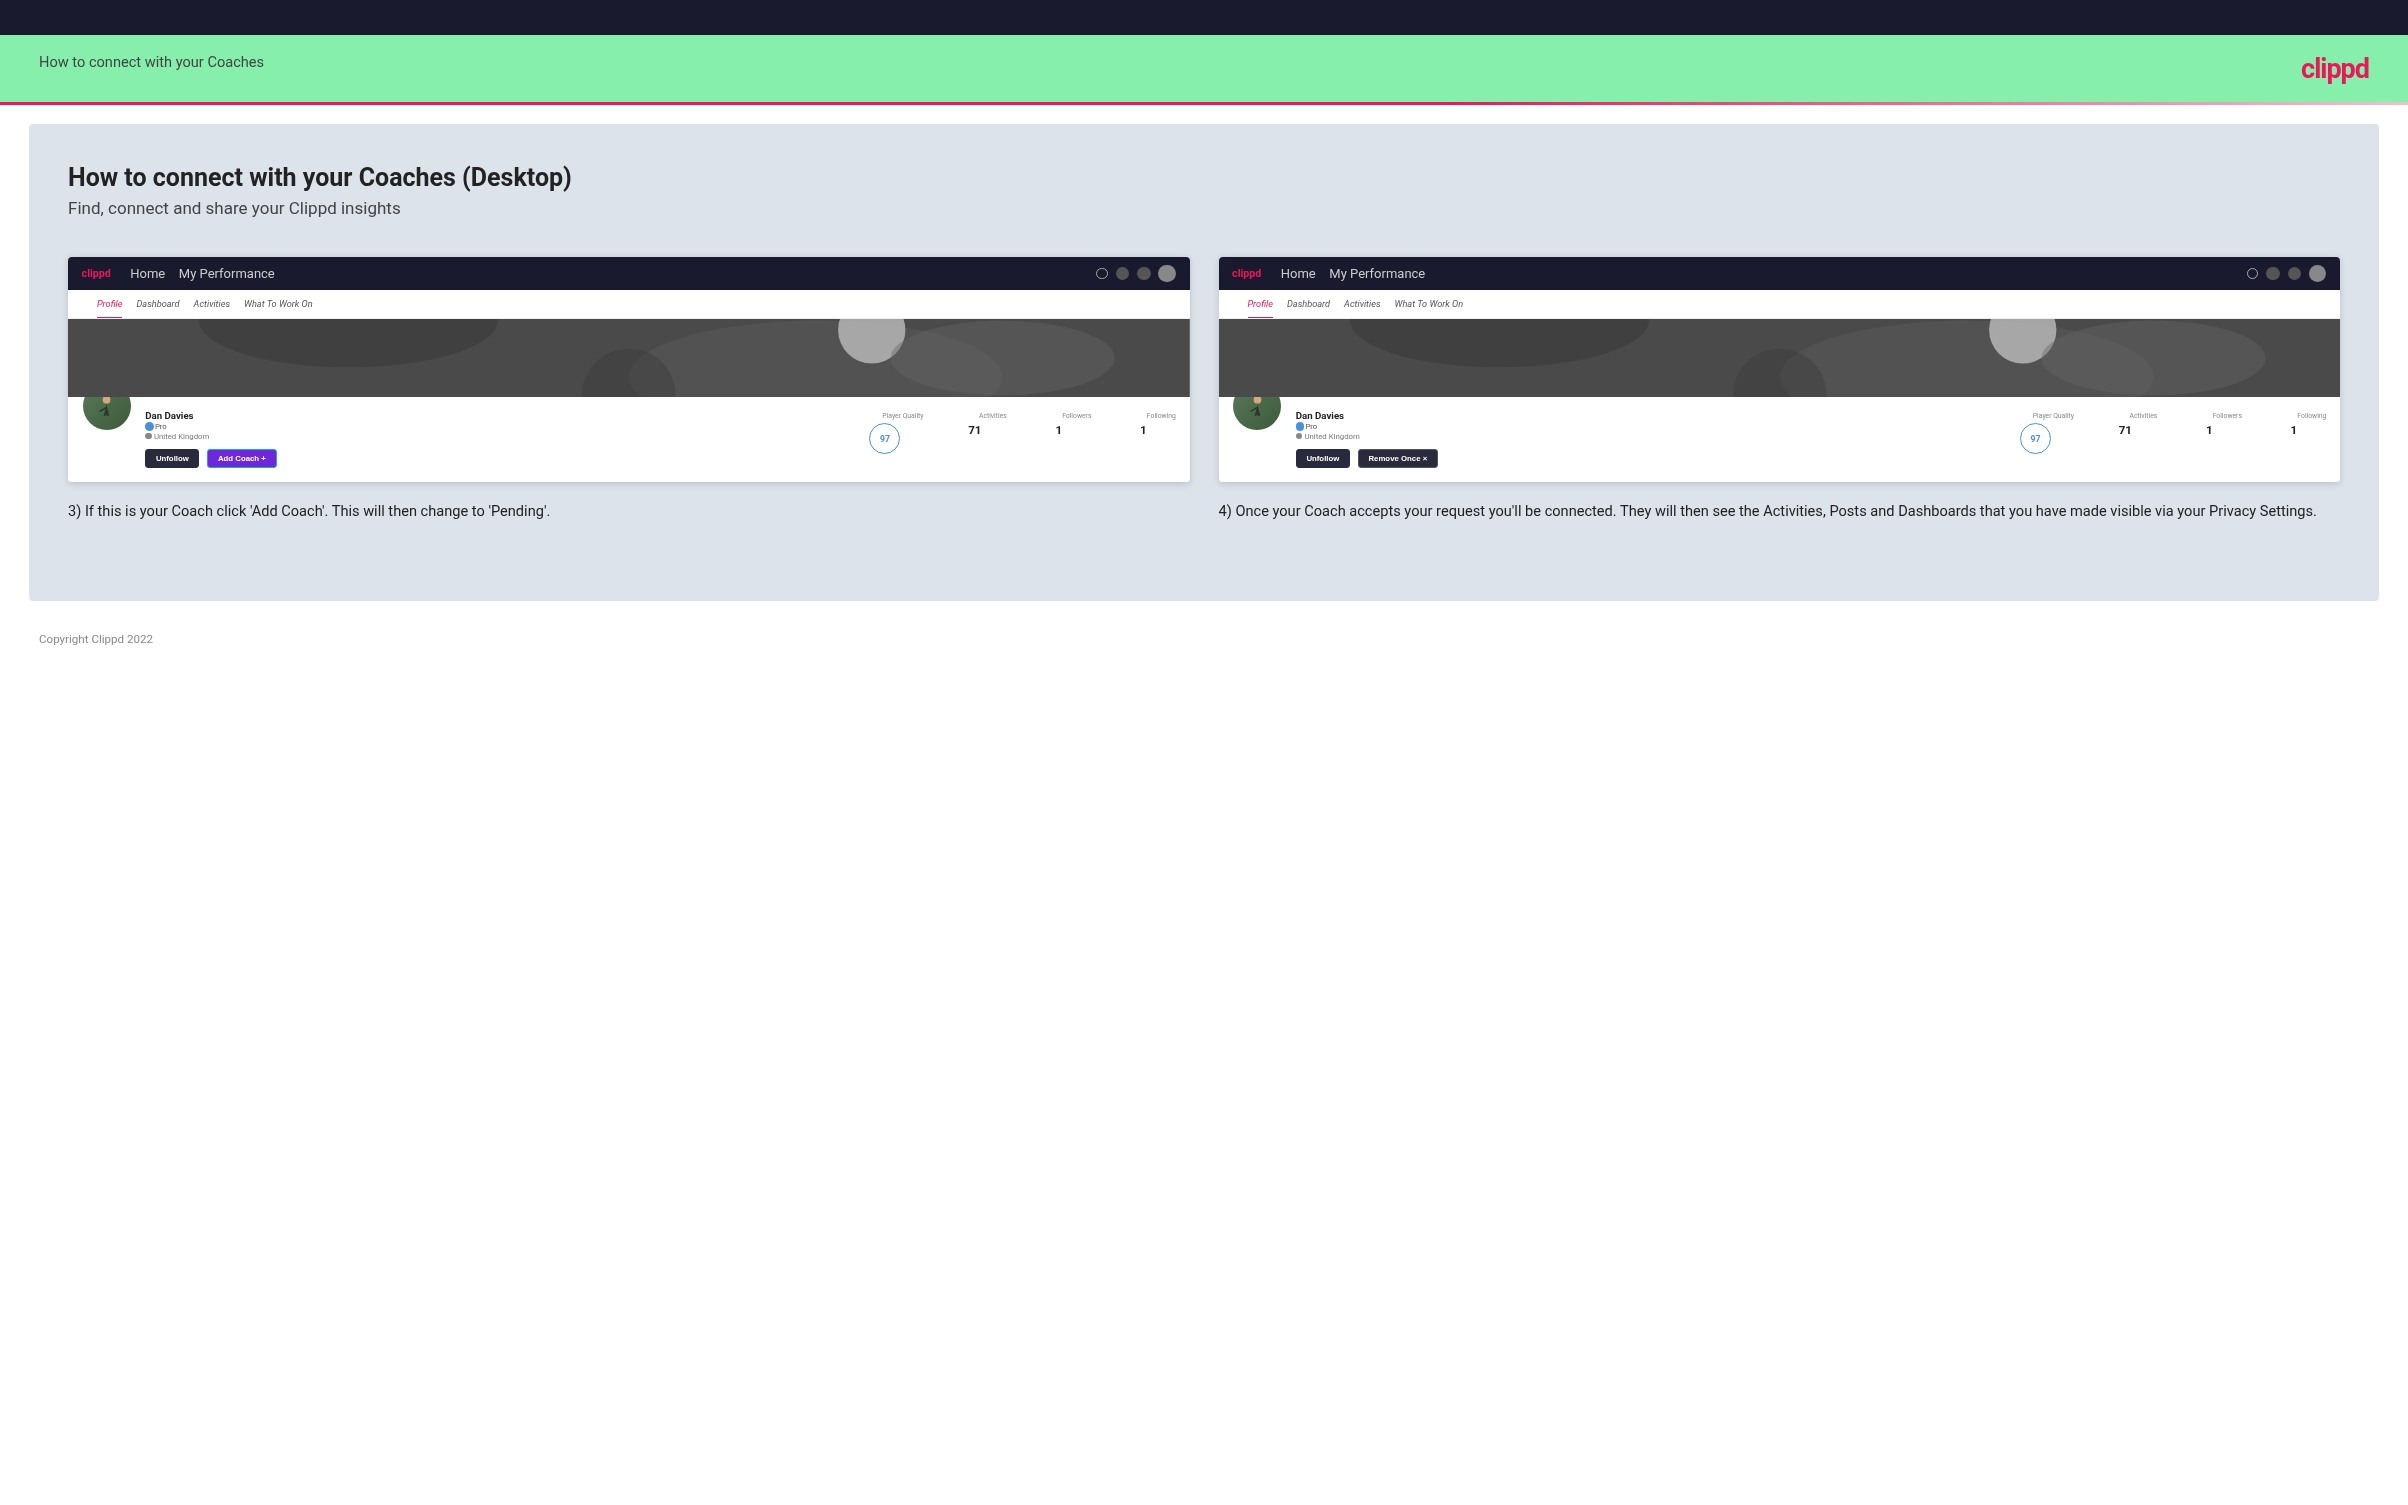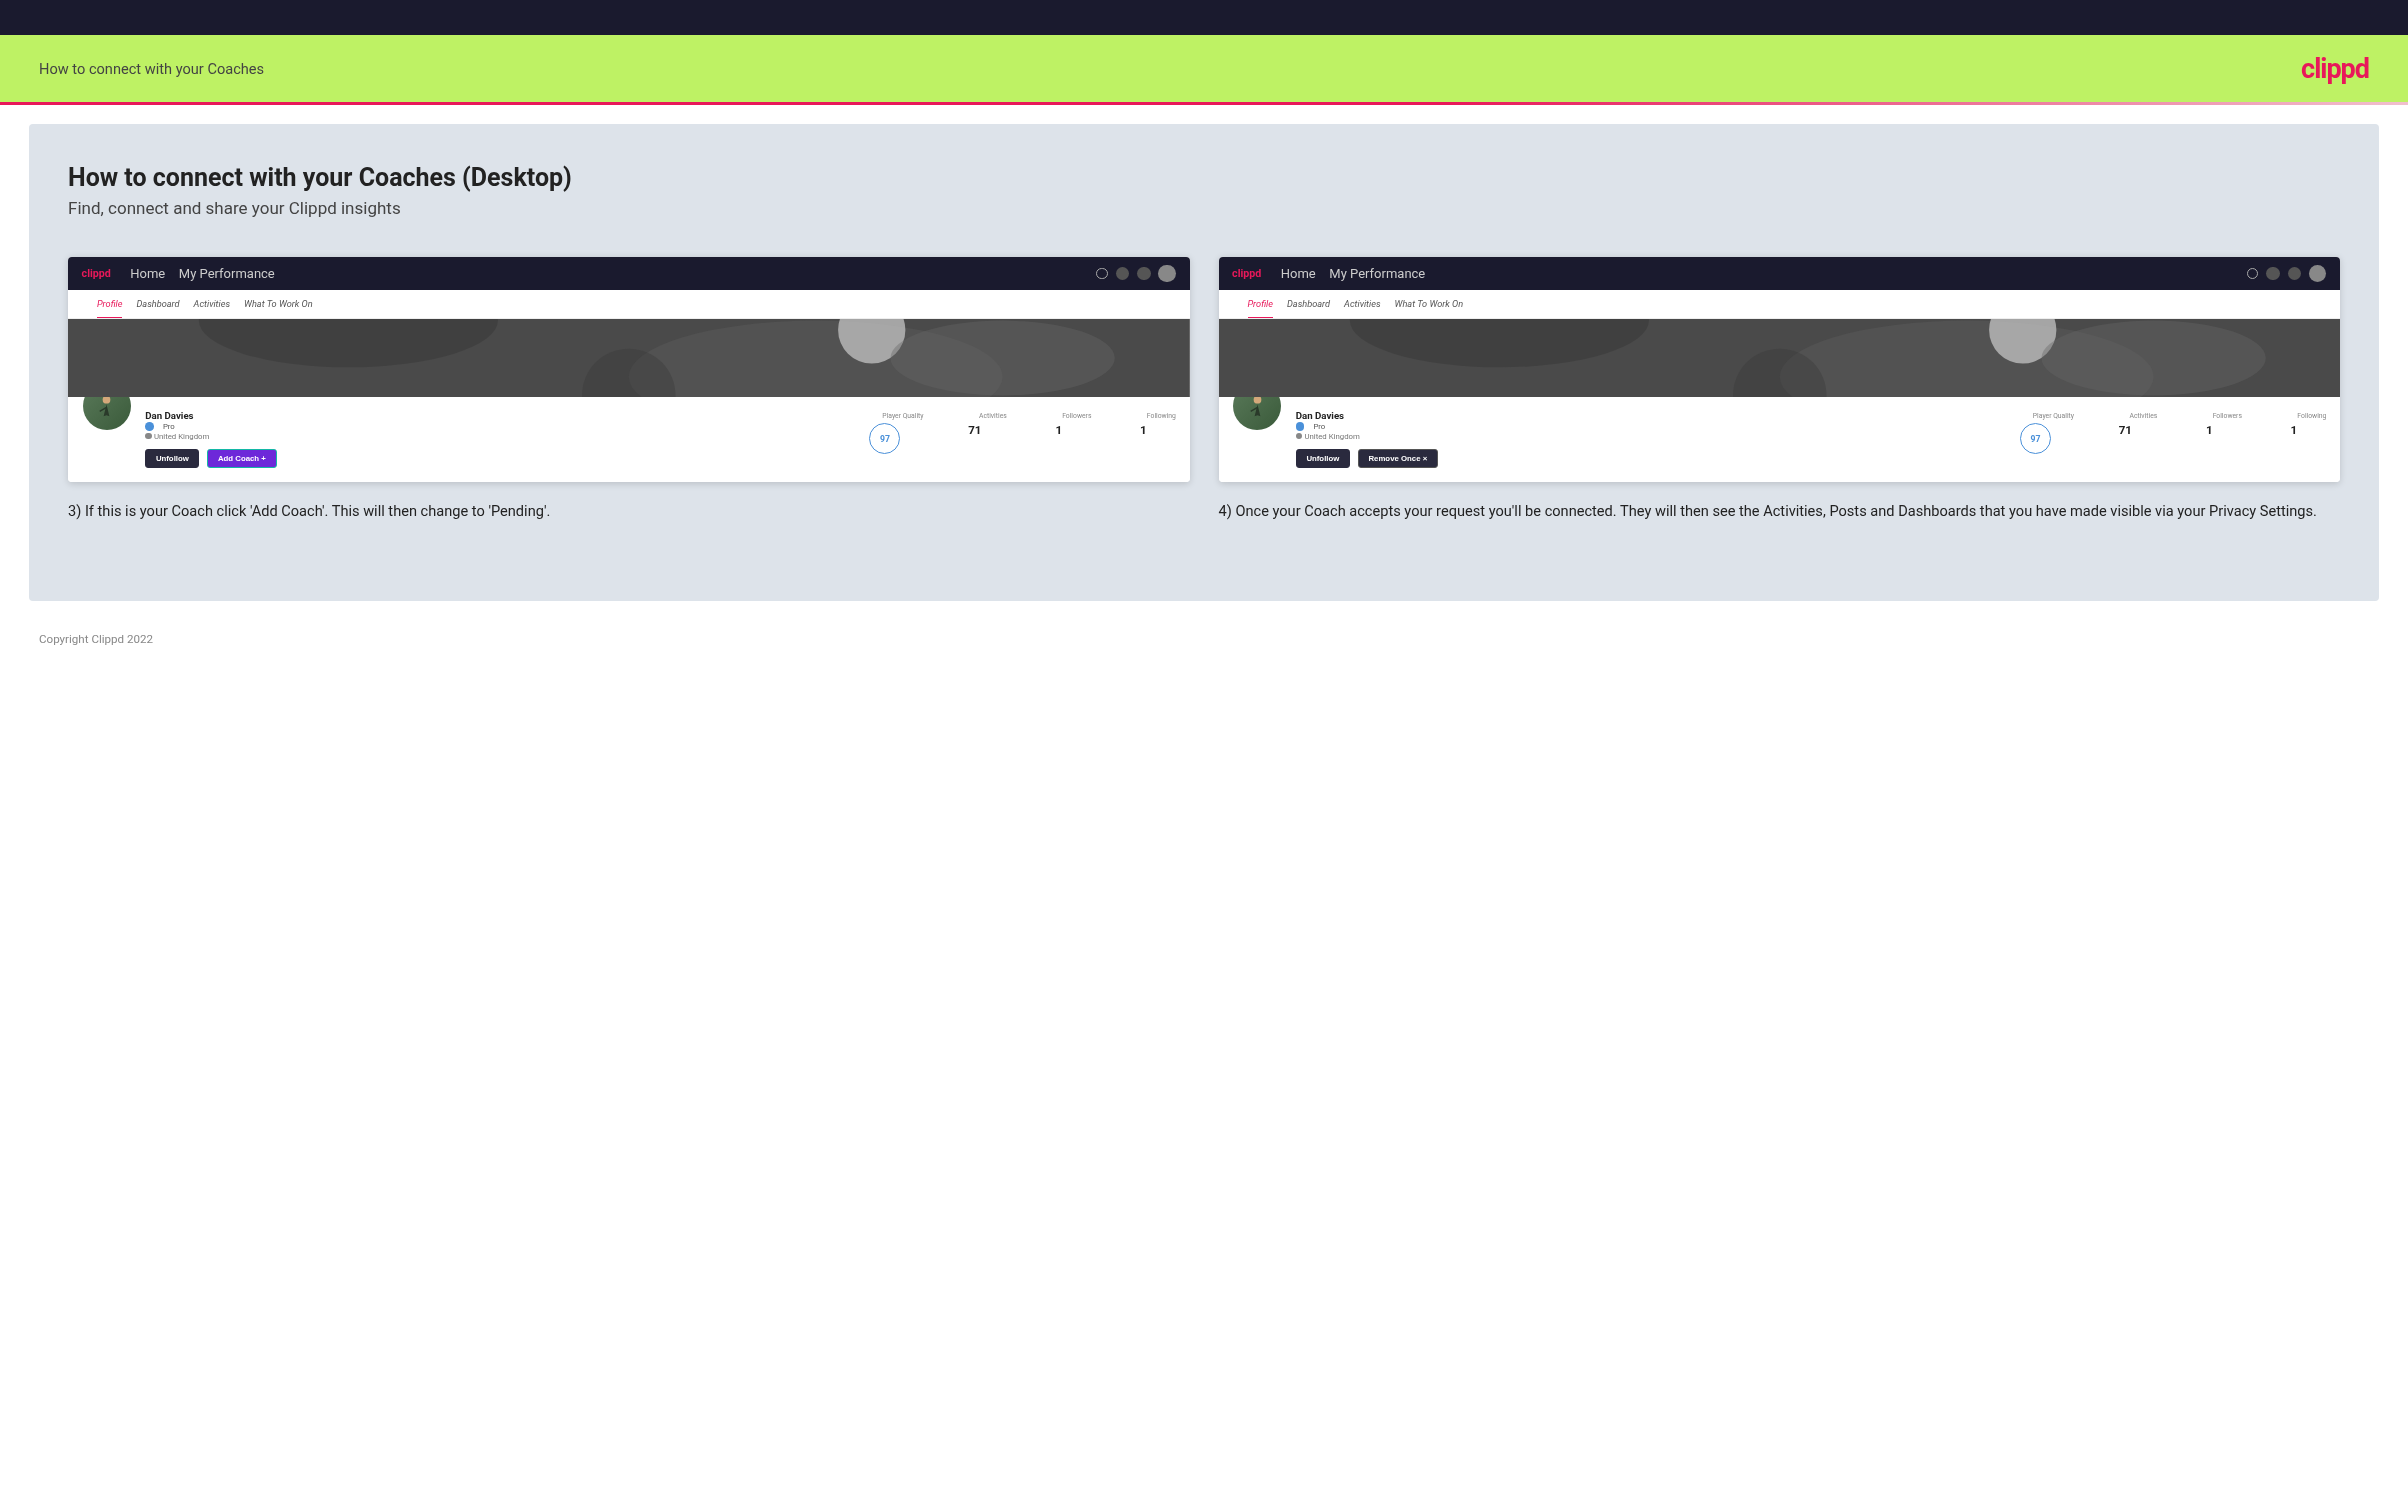--- a/index.html
+++ b/index.html
@@ -12,24 +12,24 @@
     
     .top-bar {
       background: #1a1a2e;
       height: 35px;
       width: 100%;
     }
 
     
     .header {
       display: flex;
-      align-items: center;
+      align-items: flex-start;
       justify-content: space-between;
       padding: 17.5px 39px;
-      background: #bef264;
+      background: #86efac;
     }
     .header-title {
       font-size: 14.6px;
       color: #444;
     }
     .logo {
       font-size: 27px;
       font-weight: 700;
       color: #e8185a;
       letter-spacing: -1px;
@@ -206,21 +206,21 @@
       font-size: 9.7px;
       font-weight: 700;
       color: #222;
     }
 
     .mock-profile-tag {
       font-size: 7.8px;
       color: #555;
       display: flex;
       align-items: flex-start;
-      gap: 9px;
+      gap: 1px;
       margin-top: 1px;
     }
 
     .mock-profile-location {
       font-size: 7.8px;
       color: #777;
       margin-top: 1px;
     }
 
     .mock-stats {

